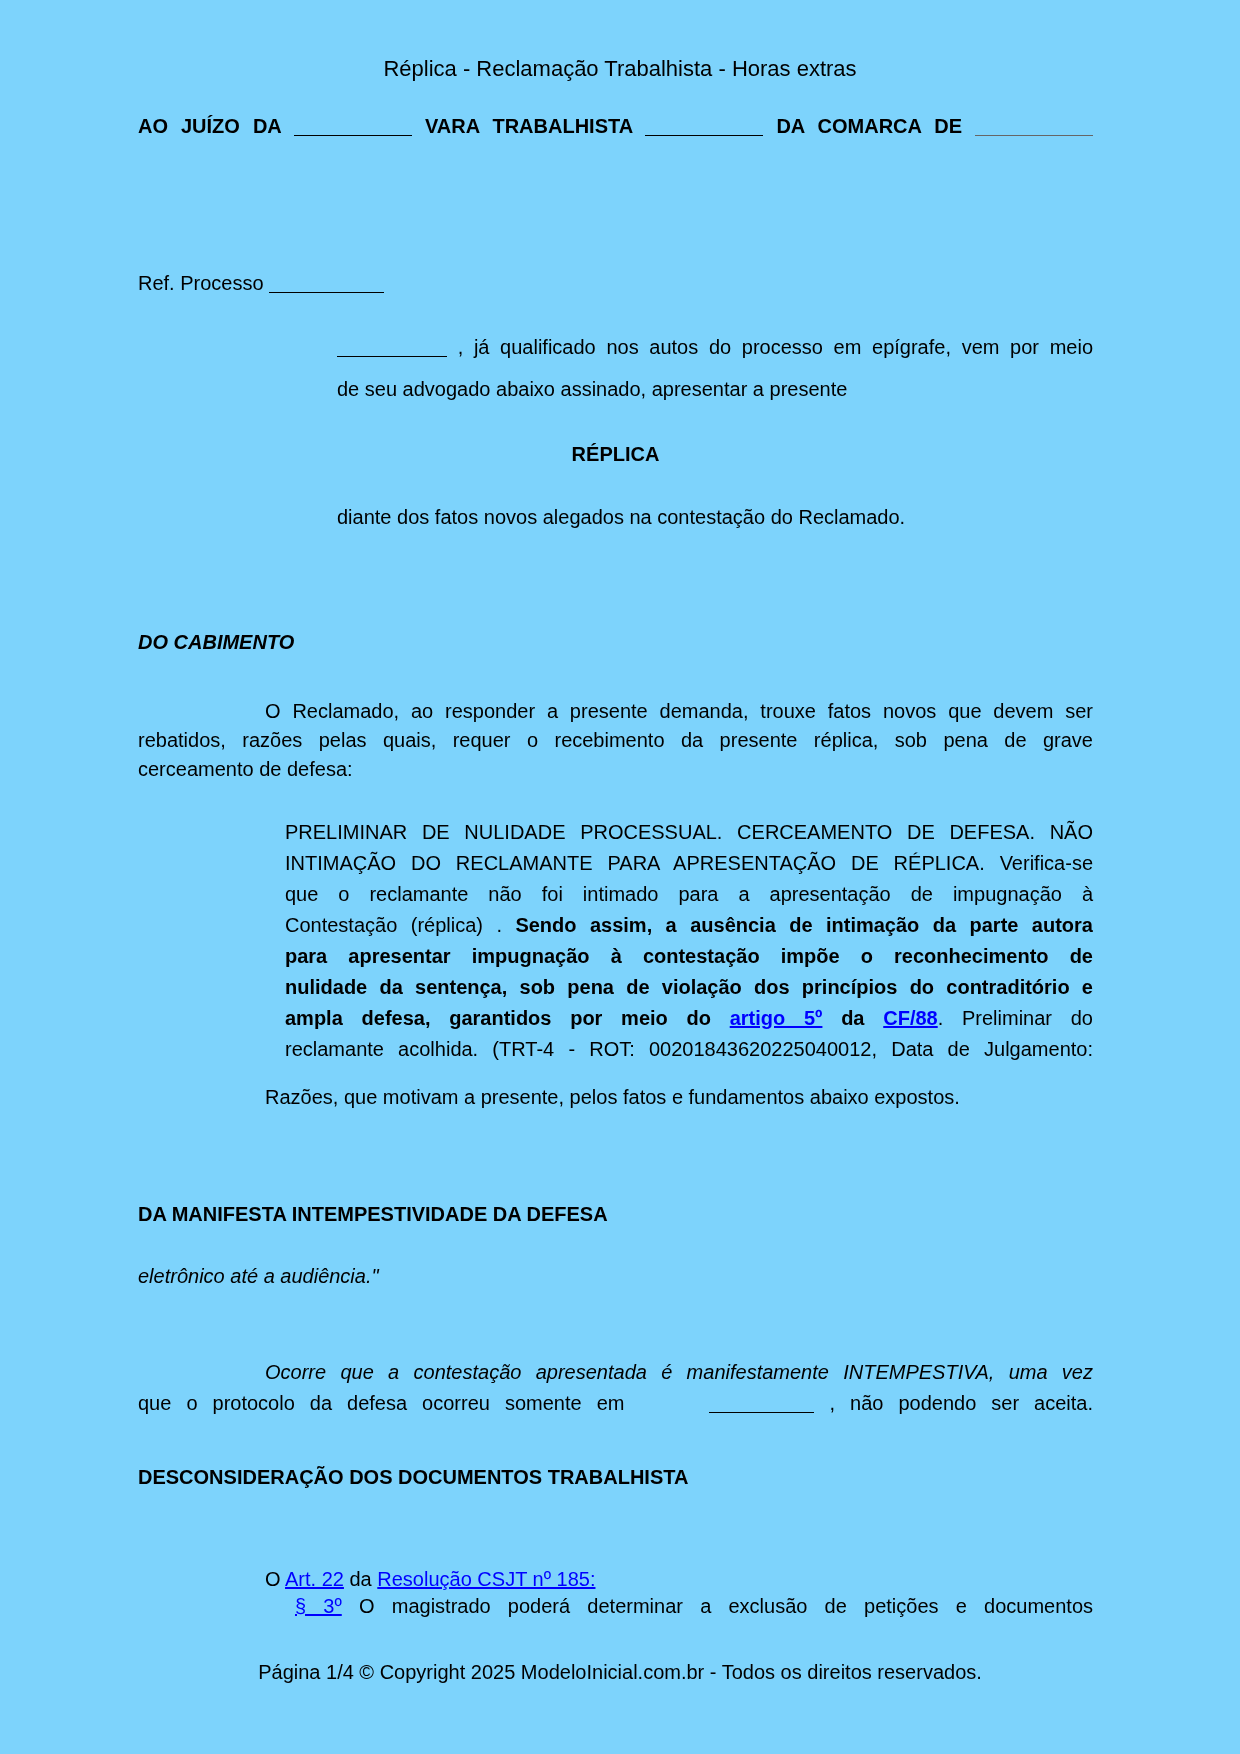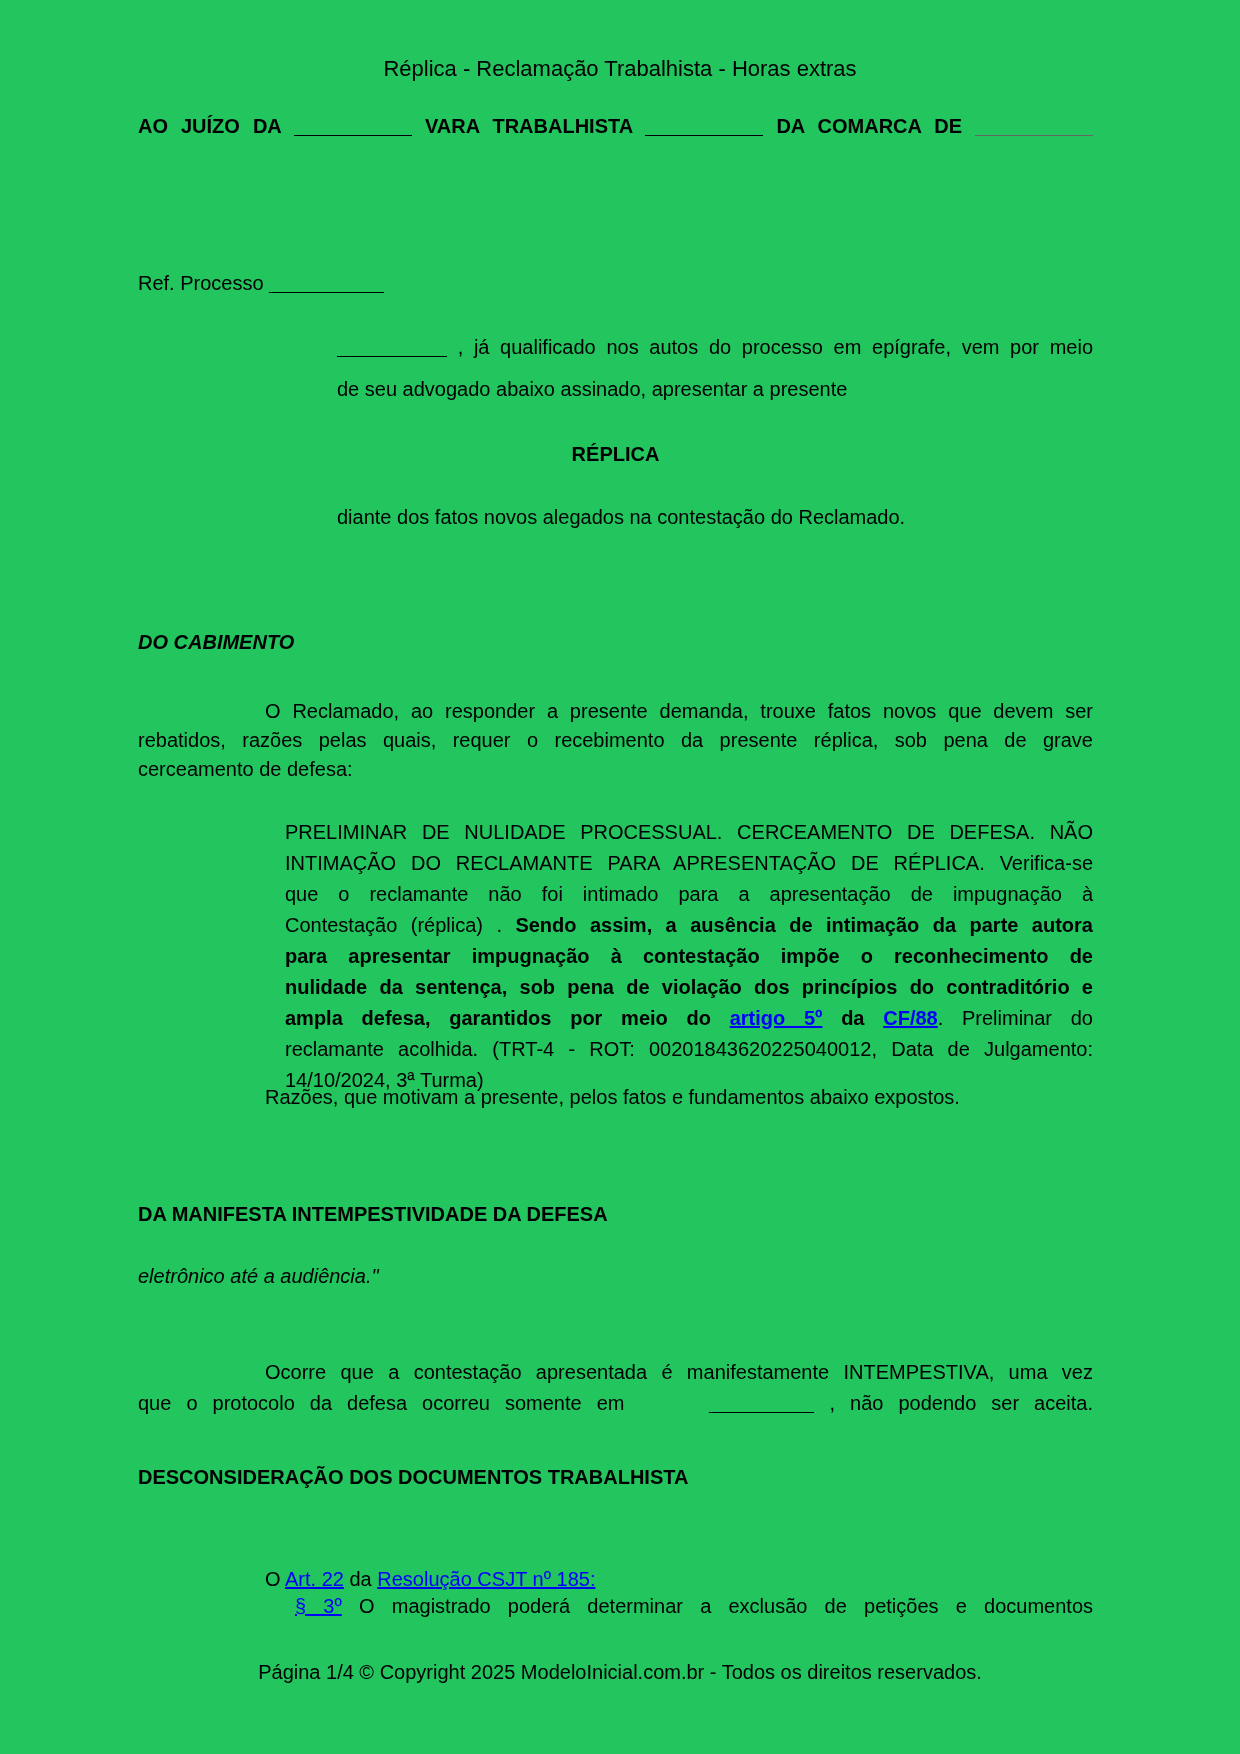--- a/index.html
+++ b/index.html
@@ -25,21 +25,21 @@
     height:0.85em;
     border-bottom:1.6px solid #000;
     transform:translateY(3px);
   }
   .blank.thin{border-bottom:1px solid #666;}
   .gap{display:inline-block;height:1px;}
 </style>
 </head>
 <body>
 
-<div class="page" style="color: rgb(0, 0, 0); background: #22c55e;">
+<div class="page" style="color: rgb(0, 0, 0); background: #7dd3fc;">
   <div>
       <div class="block" style="top: 56px; left: 0px; width: 1240px; line-height: 26px; font-size: 22px;">
         <div class="line center"><span>Réplica - Reclamação Trabalhista - Horas extras</span></div>
       </div>
       <div class="block bold" style="top: 113px; left: 138px; width: 955px; line-height: 26px;">
         <div class="line just"><span>AO JUÍZO DA </span><span class="blank" style="width: 118px;"></span><span> VARA TRABALHISTA </span><span class="blank" style="width: 118px;"></span><span> DA COMARCA DE </span><span class="blank thin" style="width: 118px;"></span></div>
       </div>
       <div class="block" style="top: 254px; left: 138px; width: 955px; line-height: 26px; margin-top: 16px;">
         <div class="line"><span>Ref. Processo </span><span class="blank" style="width: 115px;"></span></div>
       </div>
@@ -63,33 +63,32 @@
       </div>
       <div class="block" style="top: 817px; left: 285px; width: 808px; line-height: 31px;">
         <div class="line just"><span>PRELIMINAR DE NULIDADE PROCESSUAL. CERCEAMENTO DE DEFESA. NÃO</span></div>
         <div class="line just"><span>INTIMAÇÃO DO RECLAMANTE PARA APRESENTAÇÃO DE RÉPLICA. Verifica-se</span></div>
         <div class="line just"><span>que o reclamante não foi intimado para a apresentação de impugnação à</span></div>
         <div class="line just"><span>Contestação (réplica) . </span><span class="b">Sendo assim, a ausência de intimação da parte autora</span></div>
         <div class="line just"><span class="b">para apresentar impugnação à contestação impõe o reconhecimento de</span></div>
         <div class="line just"><span class="b">nulidade da sentença, sob pena de violação dos princípios do contraditório e</span></div>
         <div class="line just"><span class="b">ampla defesa, garantidos por meio do </span><a class="lnk b">artigo 5º</a><span class="b"> da </span><a class="lnk b">CF/88</a><span>. Preliminar do</span></div>
         <div class="line just"><span>reclamante acolhida. (TRT-4 - ROT: 00201843620225040012, Data de Julgamento:</span></div>
-        <div class="line"><span>14/10/2024, 3ª Turma)</span></div>
       </div>
       <div class="block" style="top: 1084px; left: 138px; width: 955px; line-height: 26px;">
         <div class="line" style="text-indent: 127px;"><span>Razões, que motivam a presente, pelos fatos e fundamentos abaixo expostos.</span></div>
       </div>
       <div class="block bold" style="top: 1201px; left: 138px; width: 955px; line-height: 26px;">
         <div class="line"><span>DA MANIFESTA INTEMPESTIVIDADE DA DEFESA</span></div>
       </div>
       <div class="block" style="top: 1261px; left: 138px; width: 955px; line-height: 31px;">
         <div class="line"><span class="i">eletrônico até a audiência."</span></div>
       </div>
       <div class="block" style="top: 1357px; left: 138px; width: 955px; line-height: 31px;">
-        <div class="line just" style="text-indent: 127px;"><span>Ocorre que a contestação apresentada é manifestamente INTEMPESTIVA, uma vez</span></div>
+        <div class="line just" style="text-indent: 127px; font-style: italic;"><span>Ocorre que a contestação apresentada é manifestamente INTEMPESTIVA, uma vez</span></div>
         <div class="line just"><span>que o protocolo da defesa ocorreu somente em</span><span class="gap" style="width: 85px;"></span><span class="blank" style="width: 105px;"></span><span> , não podendo ser aceita.</span></div>
       </div>
       <div class="block bold" style="top: 1464px; left: 138px; width: 955px; line-height: 26px;">
         <div class="line"><span>DESCONSIDERAÇÃO DOS DOCUMENTOS TRABALHISTA</span></div>
       </div>
       <div class="block" style="top: 1528px; left: 138px; width: 955px; line-height: 26px;">
         <div class="line" style="text-indent: 127px; margin-top: 38px;"><span>O </span><a class="lnk">Art. 22</a><span> da </span><a class="lnk">Resolução CSJT nº 185:</a></div>
       </div>
       <div class="block" style="top: 1591px; left: 295px; width: 798px; line-height: 31px;">
         <div class="line just"><a class="lnk">§ 3º</a><span> O magistrado poderá determinar a exclusão de petições e documentos</span></div>

